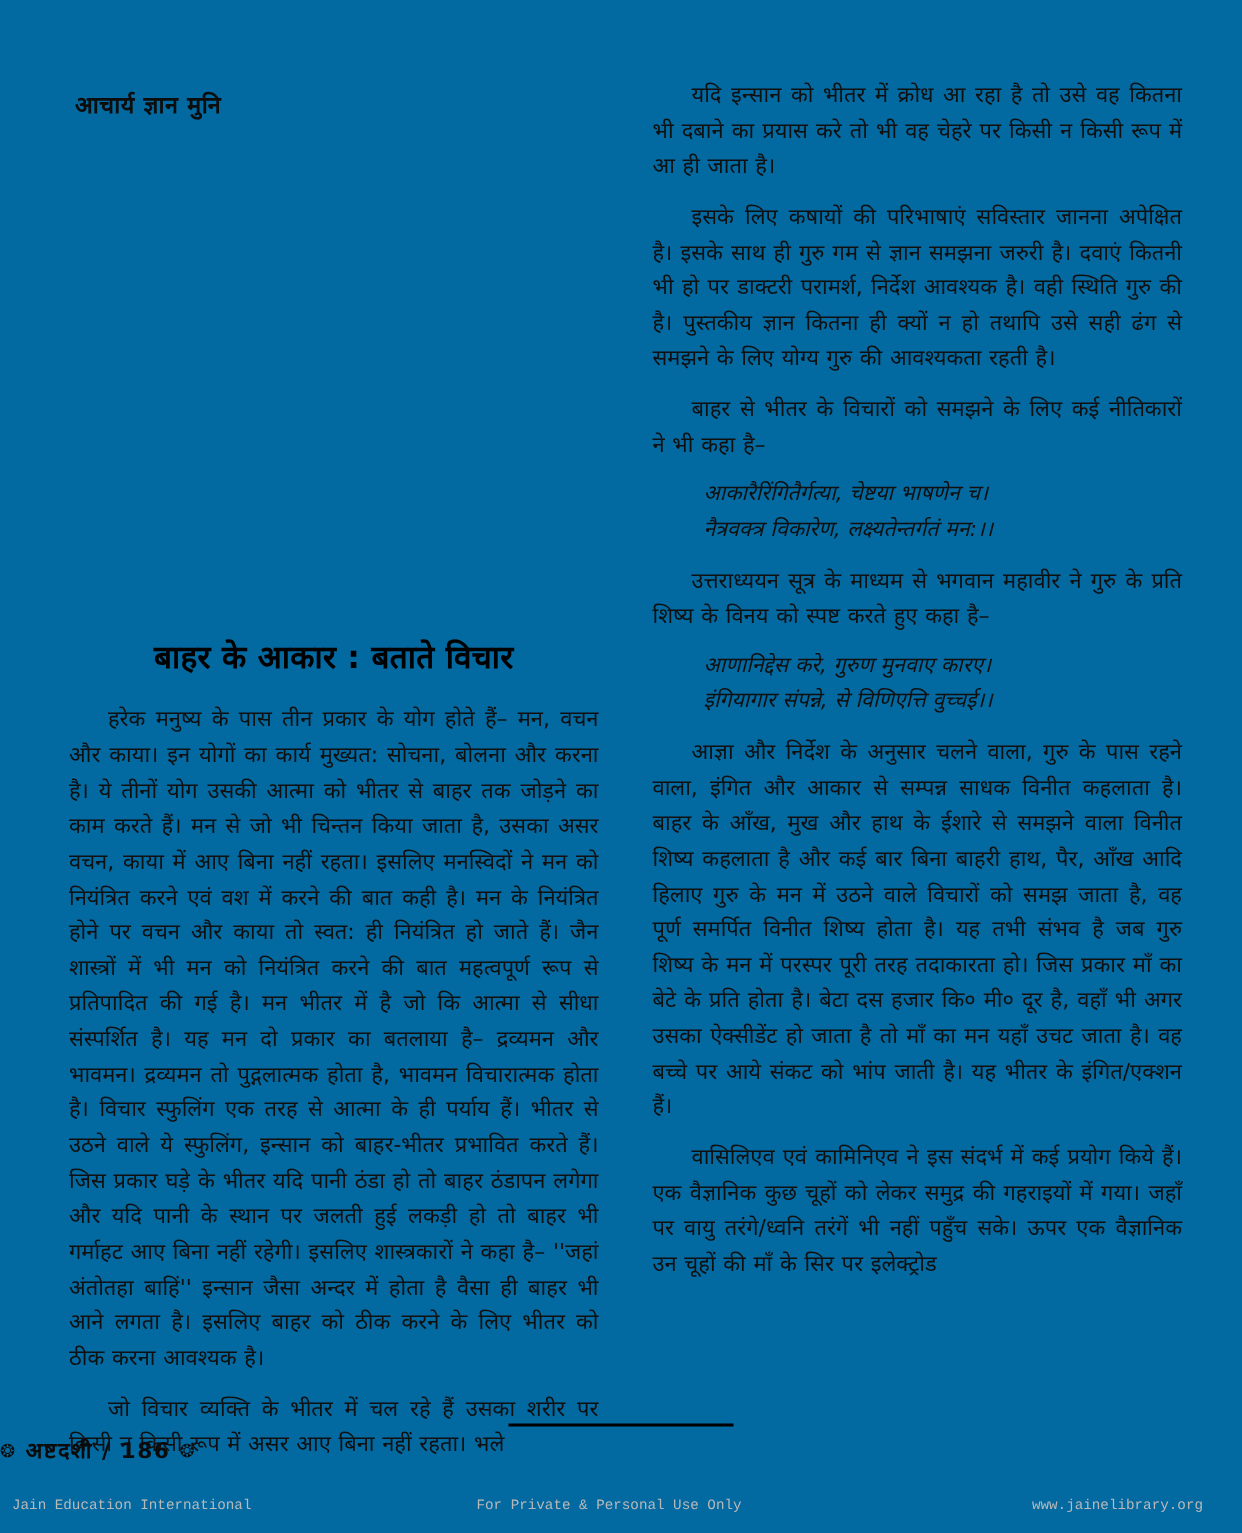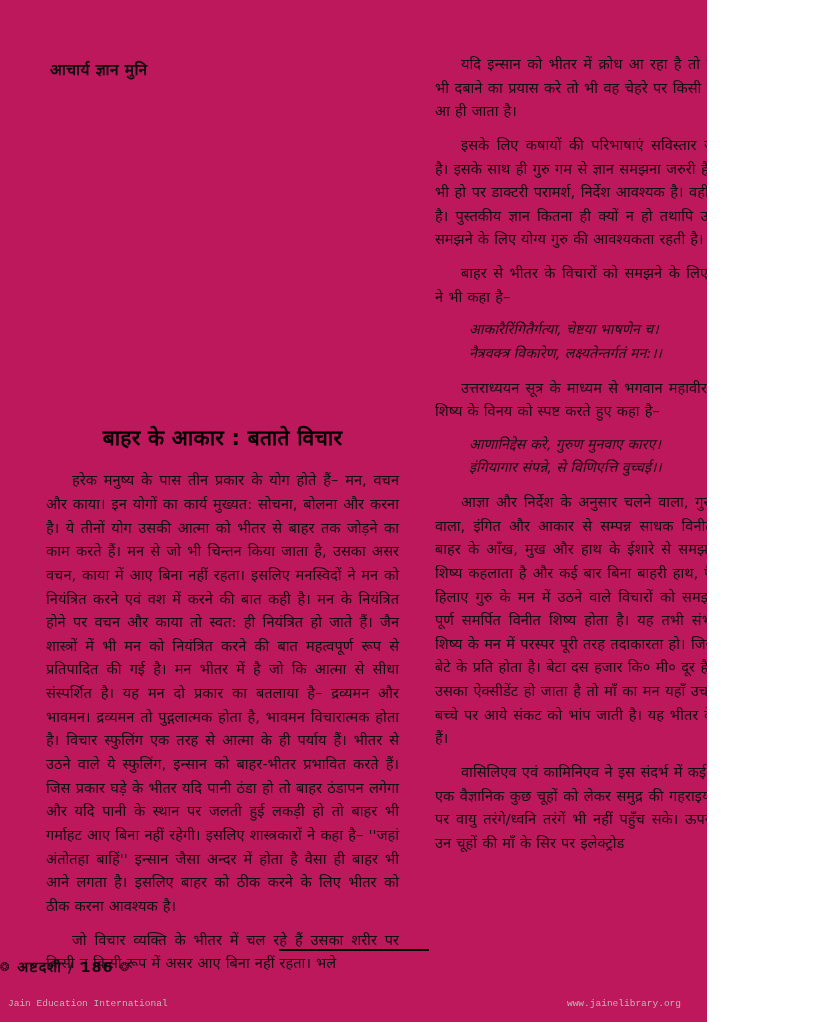--- a/index.html
+++ b/index.html
@@ -5,23 +5,23 @@
   html, body {
     margin: 0;
     padding: 0;
     background: #ffffff;
   }
   body {
     font-family: "Liberation Serif", "DejaVu Serif", serif;
   }
   .page {
     position: relative;
-    width: 707px;
+    width: 828px;
     height: 1022px;
-    background: #be185d;
+    background: #0369a1;
     overflow: hidden;
     box-sizing: border-box;
   }
   
   .running-head {
     position: absolute;
     left: 50px;
     top: 58px;
     font-size: 15.5px;
     font-weight: bold;
@@ -176,16 +176,17 @@
     <div class="folio-rule"></div>
     <div class="folio-text">
       <span class="bullet">❂</span>
       <span>अष्टदशी / 186</span>
       <span class="bullet">❂</span>
     </div>
   </div>
 
   <div class="scan-footer">
     <span class="sf-left">Jain Education International</span>
+    <span class="sf-center">For Private &amp; Personal Use Only</span>
     <span class="sf-right">www.jainelibrary.org</span>
   </div>
 
 </div>
 
 </body></html>

